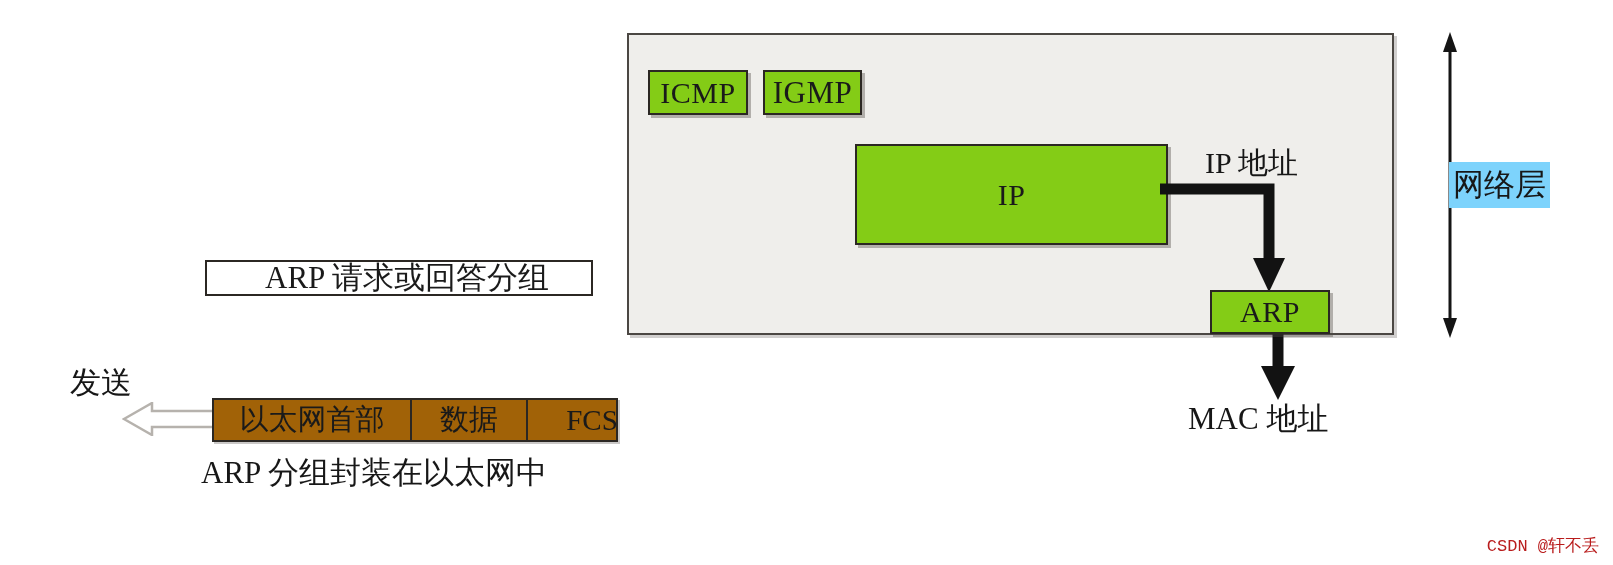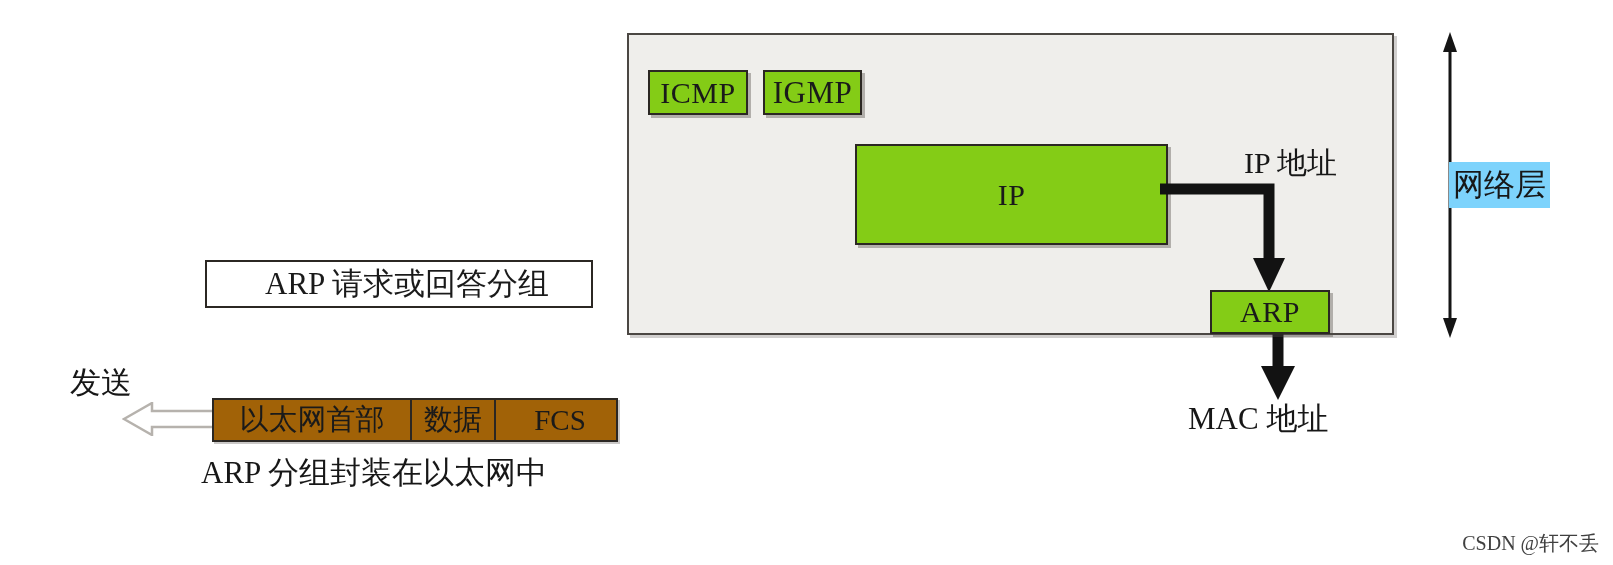--- a/index.html
+++ b/index.html
@@ -98,21 +98,21 @@
     z-index: 4;
   }
 
   .lbl {
     position: absolute;
     white-space: nowrap;
     color: #171717;
   }
 
   #ip-address-label {
-    left: 1244px; top: 143px;
+    left: 1205px; top: 143px;
     font-size: 30px;
   }
   #mac-address-label {
     left: 1188px; top: 398px;
     font-size: 31px;
   }
   #network-layer-label {
     left: 1449px; top: 162px;
     font-size: 31px;
     background: #7dd3fc;
@@ -125,21 +125,21 @@
     left: 1430px;
     top: 30px;
     width: 40px;
     height: 310px;
     z-index: 2;
   }
 
   
   #arp-packet-box {
     left: 205px; top: 260px;
-    width: 388px; height: 48px;
+    width: 388px; height: 36px;
     font-size: 31px;
     padding-left: 16px;
   }
 
   #ethernet-frame {
     position: absolute;
     left: 212px; top: 398px;
     width: 406px; height: 44px;
     border: 2px solid #2b2723;
     box-sizing: border-box;
@@ -152,21 +152,21 @@
     display: flex;
     align-items: center;
     justify-content: center;
     font-size: 29px;
     border-right: 2px solid #2b2723;
     box-sizing: border-box;
     white-space: nowrap;
   }
   #ethernet-frame .cell:last-child { border-right: none; }
   #eth-cell-0 { width: 198px; }
-  #eth-cell-1 { width: 84px; }
+  #eth-cell-1 { width: 116px; }
   #eth-cell-2 { width: 84px; padding-left: 44px; }
 
   #send-label {
     left: 70px; top: 362px;
     font-size: 31px;
   }
   #send-arrow {
     position: absolute;
     left: 122px;
     top: 402px;
@@ -176,23 +176,23 @@
 
   #frame-caption {
     left: 201px; top: 452px;
     font-size: 31px;
   }
 
   #csdn-watermark {
     position: absolute;
     right: 14px;
     bottom: 8px;
-    font-size: 20px;
-    color: #404040;
-    font-family: Liberation Serif, serif;
+    font-size: 17px;
+    color: #b91c1c;
+    font-family: Liberation Mono, monospace;
     white-space: nowrap;
   }
 </style>
 </head>
 <body>
 
 <div class="stage">
 
   <div id="network-layer-box"></div>
 

